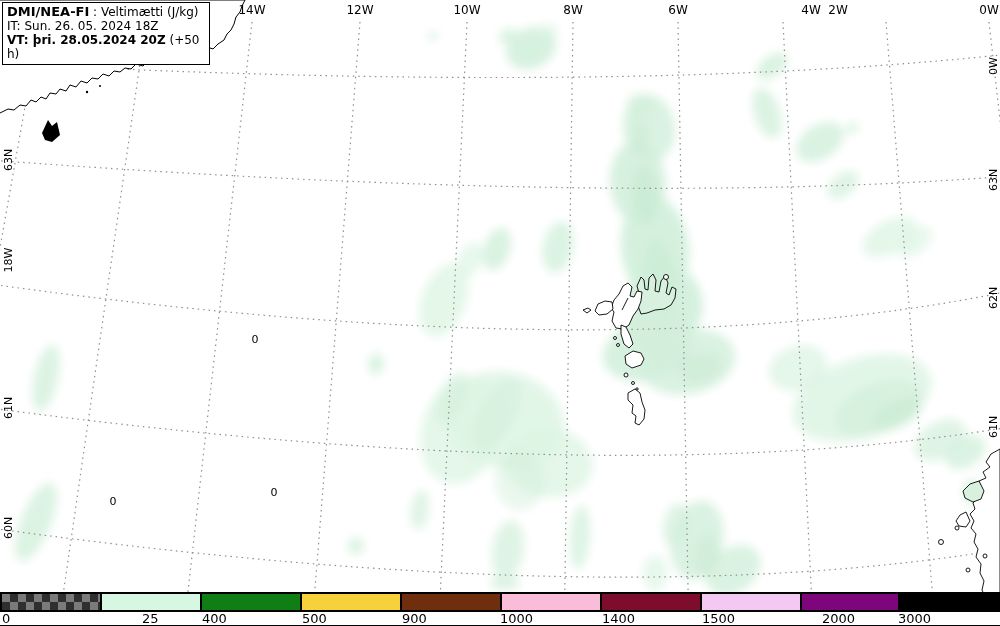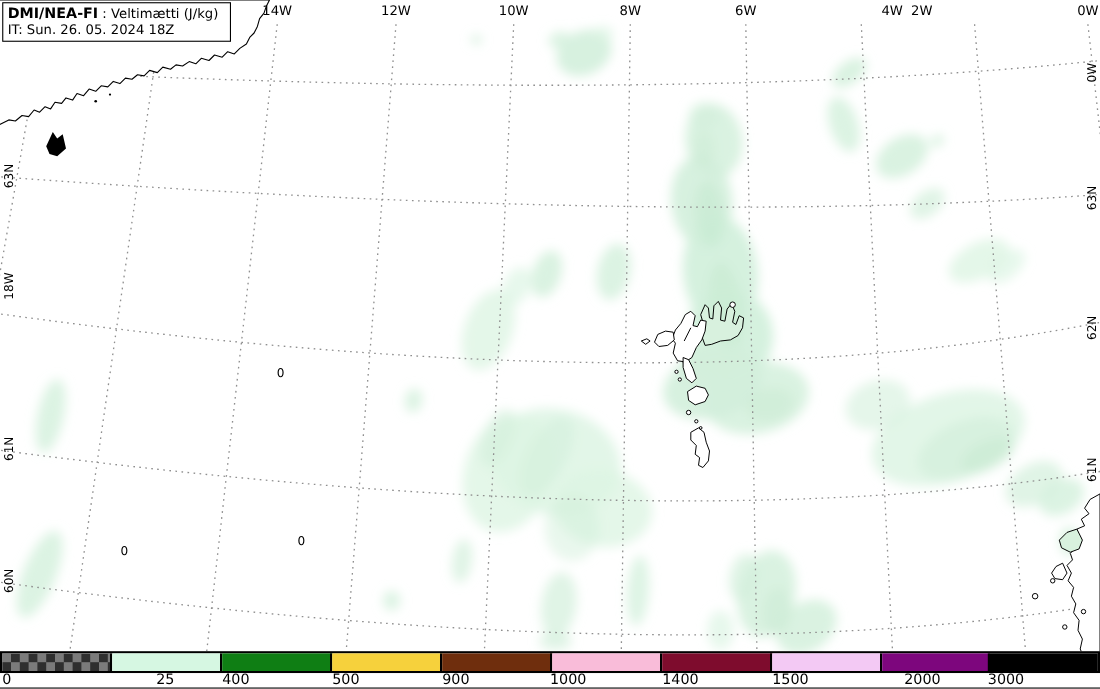--- a/index.html
+++ b/index.html
@@ -168,20 +168,21 @@
     </div>
   <div id="zero-labels">
       <span class="zero-label" style="left: 255px; top: 339px;">0</span>
       <span class="zero-label" style="left: 274px; top: 492px;">0</span>
       <span class="zero-label" style="left: 113px; top: 501px;">0</span>
     </div>
 
   <div class="legend-box">
     <div><span class="t1b">DMI/NEA-FI</span><span> : Veltimætti (J/kg)</span></div>
     <div>IT: Sun. 26. 05. 2024 18Z</div>
+    <div><span class="b">VT: þri. 28.05.2024 20Z</span><span> (+50 h)</span></div>
   </div>
 
   <div id="colorbar">
       <div class="cbar-seg" style="width: 100px; background: repeating-conic-gradient(rgb(47, 47, 47) 0%, rgb(47, 47, 47) 25%, rgb(123, 123, 123) 0%, rgb(123, 123, 123) 50%) 0px 0px / 16px 16px;"></div>
       <div class="cbar-seg" style="width: 100px; background: rgb(214, 247, 226);"></div>
       <div class="cbar-seg" style="width: 100px; background: rgb(15, 126, 20);"></div>
       <div class="cbar-seg" style="width: 100px; background: rgb(246, 209, 60);"></div>
       <div class="cbar-seg" style="width: 100px; background: rgb(111, 46, 13);"></div>
       <div class="cbar-seg" style="width: 100px; background: rgb(249, 188, 217);"></div>
       <div class="cbar-seg" style="width: 100px; background: rgb(126, 12, 45);"></div>

